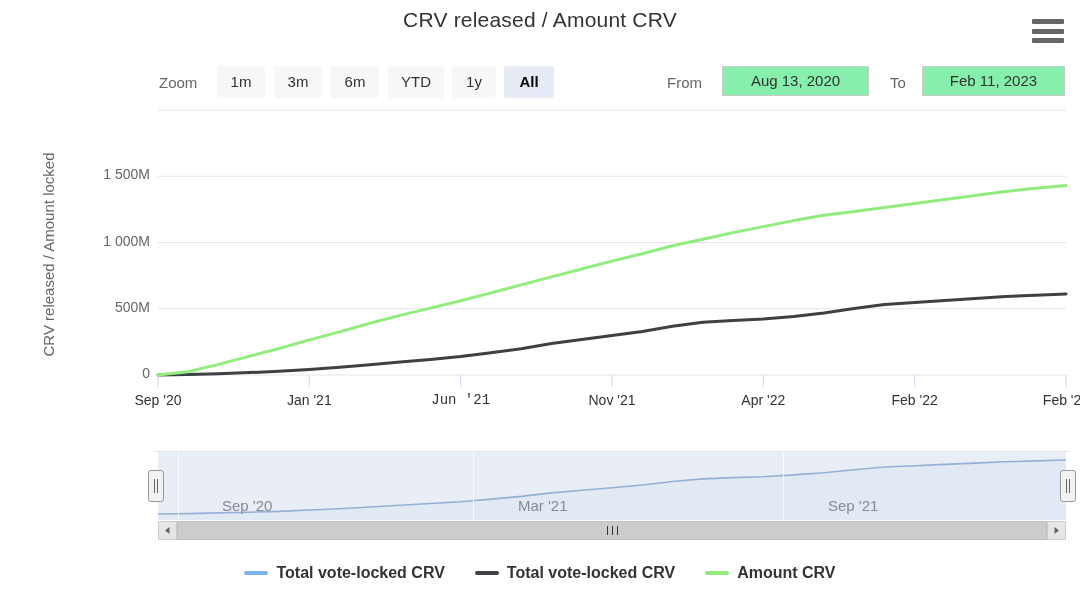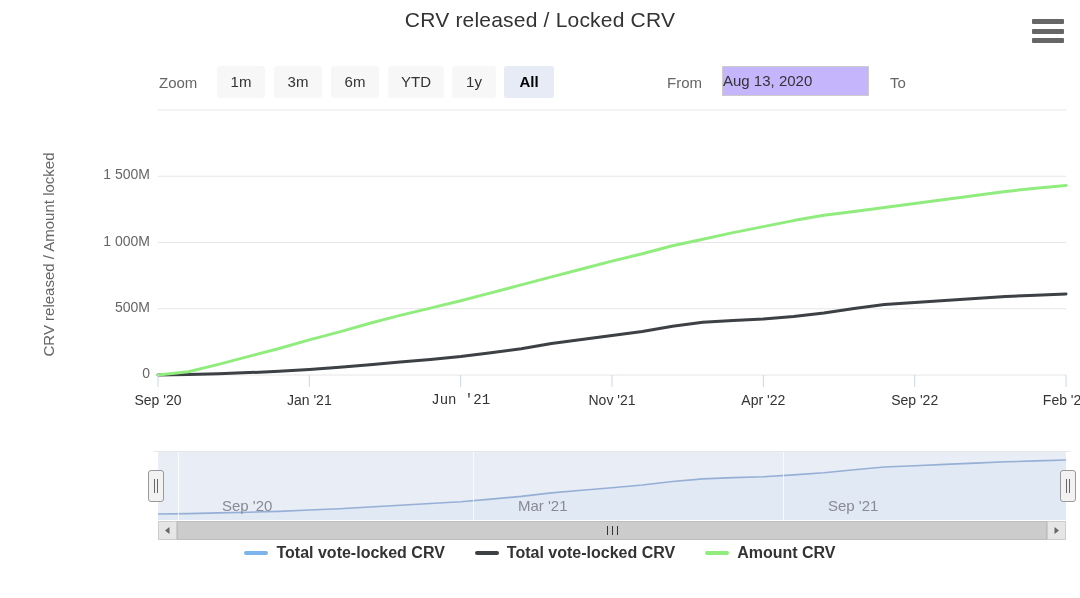--- a/index.html
+++ b/index.html
@@ -86,23 +86,24 @@
     color: #000000;
   }
   #from-label { left: 667px; top: 0; }
   #to-label   { left: 890px; top: 0; }
   .rs-input {
     position: absolute;
     top: 0;
     height: 30px;
     line-height: 30px;
     border: 1px solid #cccccc;
-    background: #c4b5fd;
+    background: #86efac;
     font-size: 15px;
     color: #333333;
+    text-align: center;
     box-sizing: border-box;
     cursor: text;
     font-family: "Liberation Sans", sans-serif;
     padding: 0;
   }
   #from-input { left: 722px; width: 147px; }
   #to-input   { left: 922px; width: 143px; }
 
   
   #plot-wrap {
@@ -268,21 +269,21 @@
     width: 1px;
     height: 9px;
     background: #333333;
     margin: 0 2px;
   }
 
   
   #legend {
     position: absolute;
     left: 0;
-    top: 544px;
+    top: 564px;
     width: 1080px;
     display: flex;
     justify-content: center;
     align-items: center;
     gap: 30px;
   }
   .legend-item {
     display: flex;
     align-items: center;
     gap: 8px;
@@ -294,41 +295,42 @@
   .legend-swatch {
     display: block;
     width: 24px;
     height: 4px;
     border-radius: 2px;
   }
 </style>
 </head>
 <body>
 
-<div id="chart-title">CRV released / Locked CRV</div>
+<div id="chart-title">CRV released / Amount CRV</div>
 
 <div id="context-menu-button">
   <span></span>
   <span></span>
   <span></span>
 </div>
 
 <div id="range-selector">
   <div class="rs-label" id="zoom-label">Zoom</div>
 
   <div class="rs-btn" id="rs-btn-0" style="left:217px;width:48px;">1m</div>
   <div class="rs-btn" id="rs-btn-1" style="left:274px;width:48px;">3m</div>
   <div class="rs-btn" id="rs-btn-2" style="left:331px;width:48px;">6m</div>
   <div class="rs-btn" id="rs-btn-3" style="left:388px;width:56px;">YTD</div>
   <div class="rs-btn" id="rs-btn-4" style="left:452px;width:44px;">1y</div>
   <div class="rs-btn selected" id="rs-btn-5" style="left:504px;width:50px;">All</div>
 
   <div class="rs-label" id="from-label">From</div>
   <input class="rs-input" id="from-input" type="text" value="Aug 13, 2020" style="">
   <div class="rs-label" id="to-label">To</div>
+  <input class="rs-input" id="to-input" type="text" value="Feb 11, 2023" style="">
 </div>
 
 <div id="plot-wrap">
   <svg id="main-svg" width="1080" height="598" style="position:absolute;left:0;top:0;">
     <g id="gridlines">
         <line x1="158" x2="1066" y1="375" y2="375" stroke="#e6e6e6" stroke-width="1"></line>
         <line x1="158" x2="1066" y1="308.75" y2="308.75" stroke="#e6e6e6" stroke-width="1"></line>
         <line x1="158" x2="1066" y1="242.5" y2="242.5" stroke="#e6e6e6" stroke-width="1"></line>
         <line x1="158" x2="1066" y1="176.25" y2="176.25" stroke="#e6e6e6" stroke-width="1"></line>
         <line x1="158" x2="1066" y1="110" y2="110" stroke="#e6e6e6" stroke-width="1"></line>
@@ -354,21 +356,21 @@
       <div class="y-tick" style="top: 298.75px;">500M</div>
       <div class="y-tick" style="top: 232.5px;">1 000M</div>
       <div class="y-tick" style="top: 166.25px;">1 500M</div>
     </div>
   <div id="x-ticks">
       <div class="x-tick" style="left: 113px; top: 0px;">Sep '20</div>
       <div class="x-tick" style="left: 264.333px; top: 0px;">Jan '21</div>
       <div class="x-tick" style="left: 415.667px; top: 0px; font-family: Liberation Mono, monospace;">Jun '21</div>
       <div class="x-tick" style="left: 567px; top: 0px;">Nov '21</div>
       <div class="x-tick" style="left: 718.333px; top: 0px;">Apr '22</div>
-      <div class="x-tick" style="left: 869.667px; top: 0px;">Sep '22</div>
+      <div class="x-tick" style="left: 869.667px; top: 0px;">Feb '22</div>
       <div class="x-tick" style="left: 1021px; top: 0px;">Feb '23</div>
     </div>
 </div>
 
 <div id="navigator">
   <div id="nav-top-line"></div>
   <svg id="nav-svg" width="908" height="68" style="position:absolute;left:0;top:0;">
     <g id="nav-series">
         <path d="M0.0 62.0 L30.3 61.6 L60.5 60.9 L90.8 60.2 L121.1 59.4 L151.3 58.0 L181.6 56.7 L211.9 55.0 L242.1 53.2 L272.4 51.5 L302.7 49.7 L332.9 47.1 L363.2 44.4 L393.5 40.9 L423.7 38.3 L454.0 35.7 L484.3 33.0 L514.5 29.5 L544.8 26.9 L575.1 25.6 L605.3 24.7 L635.6 22.9 L665.9 20.7 L696.1 17.7 L726.4 15.0 L756.7 13.7 L786.9 12.4 L817.2 11.1 L847.5 9.8 L877.7 8.9 L908.0 8.0 L908 68 L0 68 Z" fill="#7cb5ec" fill-opacity="0.10"></path>
         <path d="M0.0 62.0 L30.3 61.6 L60.5 60.9 L90.8 60.2 L121.1 59.4 L151.3 58.0 L181.6 56.7 L211.9 55.0 L242.1 53.2 L272.4 51.5 L302.7 49.7 L332.9 47.1 L363.2 44.4 L393.5 40.9 L423.7 38.3 L454.0 35.7 L484.3 33.0 L514.5 29.5 L544.8 26.9 L575.1 25.6 L605.3 24.7 L635.6 22.9 L665.9 20.7 L696.1 17.7 L726.4 15.0 L756.7 13.7 L786.9 12.4 L817.2 11.1 L847.5 9.8 L877.7 8.9 L908.0 8.0" fill="none" stroke="#6a8fc4" stroke-width="1.6"></path>

